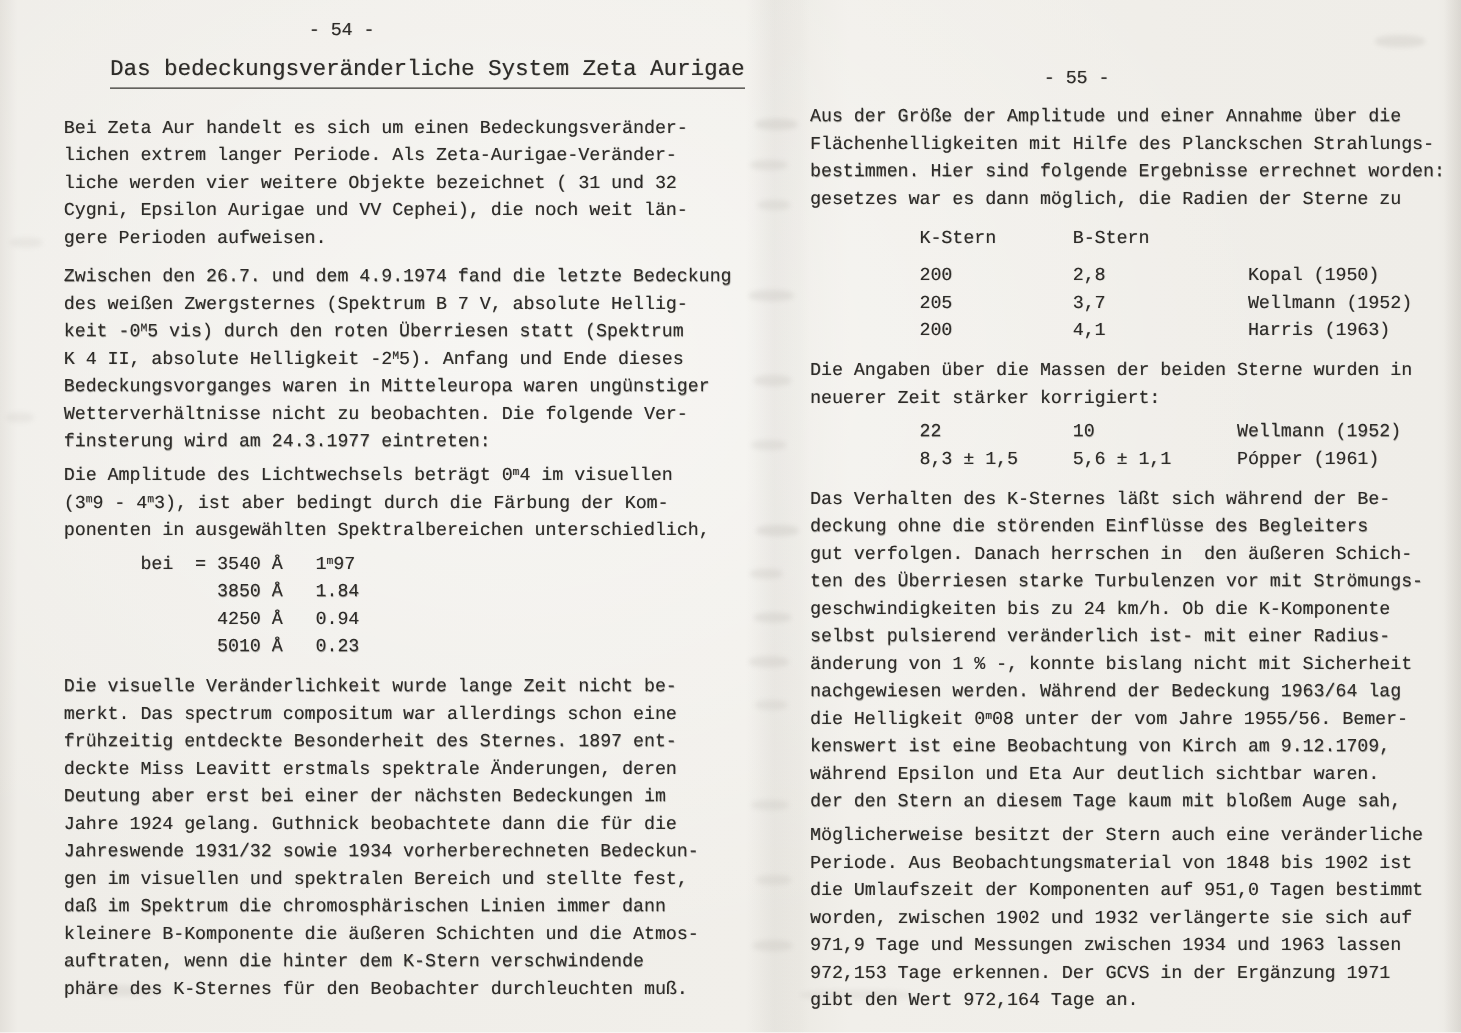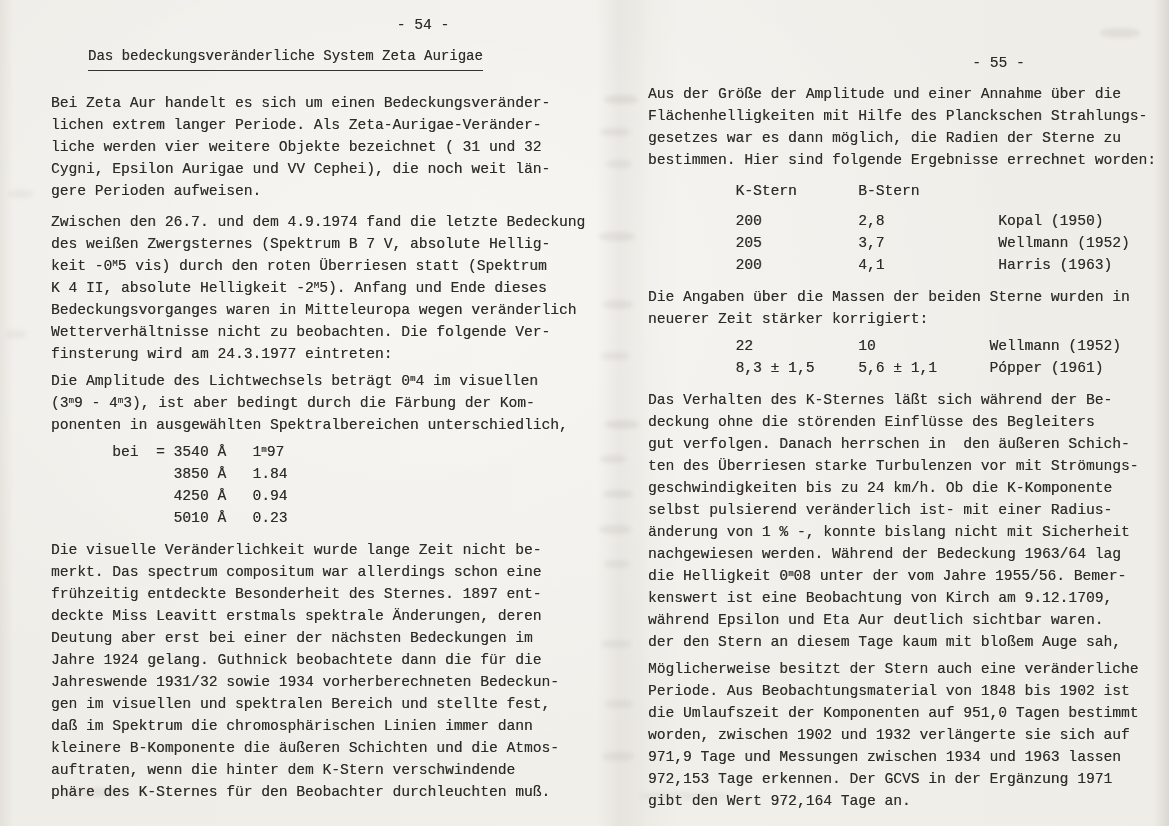--- a/index.html
+++ b/index.html
@@ -20,27 +20,27 @@
     text-shadow: 0.3px 0.3px 0.6px rgba(55,52,48,0.55);
   }
   #page54 { left: 51px; top: 14px; width: 548px; }
   #page55 { left: 648px; top: 28px; width: 514px; }
   .tline {
     white-space: pre;
     font-size: 14.6px;
     line-height: 22px;
   }
   sup { font-size: 0.62em; line-height: 0; vertical-align: 0.45em; letter-spacing: 0; }
-  .page-number { margin-bottom: 9px; text-align: center; }
+  .page-number { margin-bottom: 9px; }
   #page54 .page-number { padding-left: 196px; }
   #page55 .page-number { padding-left: 187px; margin-top: 24px; }
   .doc-title-wrap { padding-left: 37px; margin-bottom: 21px; }
   .doc-title {
     display: inline-block;
-    font-size: 14px;
+    font-size: 18px;
     line-height: 22px;
     border-bottom: 1.6px solid #35332f;
     padding-bottom: 3px;
     white-space: pre;
   }
   .para { margin-bottom: 9px; }
   .para.tight { margin-bottom: 5px; }
   .block-table { margin-bottom: 10px; }
   .table-header { margin-bottom: 8px; }
   
@@ -99,21 +99,21 @@
       <div class="tline">lichen extrem langer Periode. Als Zeta-Aurigae-Veränder-</div>
       <div class="tline">liche werden vier weitere Objekte bezeichnet ( 31 und 32</div>
       <div class="tline">Cygni, Epsilon Aurigae und VV Cephei), die noch weit län-</div>
       <div class="tline">gere Perioden aufweisen.</div>
     </div>
   <div class="para tight">
       <div class="tline">Zwischen den 26.7. und dem 4.9.1974 fand die letzte Bedeckung</div>
       <div class="tline">des weißen Zwergsternes (Spektrum B 7 V, absolute Hellig-</div>
       <div class="tline">keit -0<sup>M</sup>5 vis) durch den roten Überriesen statt (Spektrum</div>
       <div class="tline">K 4 II, absolute Helligkeit -2<sup>M</sup>5). Anfang und Ende dieses</div>
-      <div class="tline">Bedeckungsvorganges waren in Mitteleuropa wegen veränderlich</div>
+      <div class="tline">Bedeckungsvorganges waren in Mitteleuropa waren ungünstiger</div>
       <div class="tline">Wetterverhältnisse nicht zu beobachten. Die folgende Ver-</div>
       <div class="tline">finsterung wird am 24.3.1977 eintreten:</div>
     </div>
   <div class="para tight">
       <div class="tline">Die Amplitude des Lichtwechsels beträgt 0<sup>m</sup>4 im visuellen</div>
       <div class="tline">(3<sup>m</sup>9 - 4<sup>m</sup>3), ist aber bedingt durch die Färbung der Kom-</div>
       <div class="tline">ponenten in ausgewählten Spektralbereichen unterschiedlich,</div>
     </div>
   <div class="block-table">
       <div class="tline">       bei  = 3540 Å   1<sup>m</sup>97</div>
@@ -135,22 +135,22 @@
       <div class="tline">auftraten, wenn die hinter dem K-Stern verschwindende</div>
       <div class="tline">phäre des K-Sternes für den Beobachter durchleuchten muß.</div>
     </div>
 </div>
 
 <div class="page" id="page55">
   <div class="tline page-number">- 55 -</div>
   <div class="para">
       <div class="tline">Aus der Größe der Amplitude und einer Annahme über die</div>
       <div class="tline">Flächenhelligkeiten mit Hilfe des Planckschen Strahlungs-</div>
+      <div class="tline">bestimmen. Hier sind folgende Ergebnisse errechnet worden:</div>
       <div class="tline">gesetzes war es dann möglich, die Radien der Sterne zu</div>
-      <div class="tline">bestimmen. Hier sind folgende Ergebnisse errechnet worden:</div>
     </div>
   <div class="block-table">
     <div class="tline table-header">          K-Stern       B-Stern</div>
     <div>
         <div class="tline">          200           2,8             Kopal (1950)</div>
         <div class="tline">          205           3,7             Wellmann (1952)</div>
         <div class="tline">          200           4,1             Harris (1963)</div>
       </div>
   </div>
   <div class="para tight">

